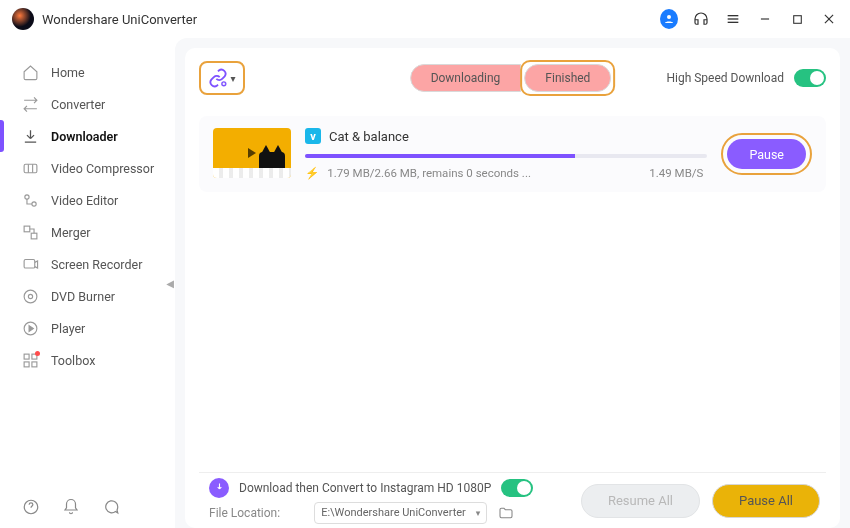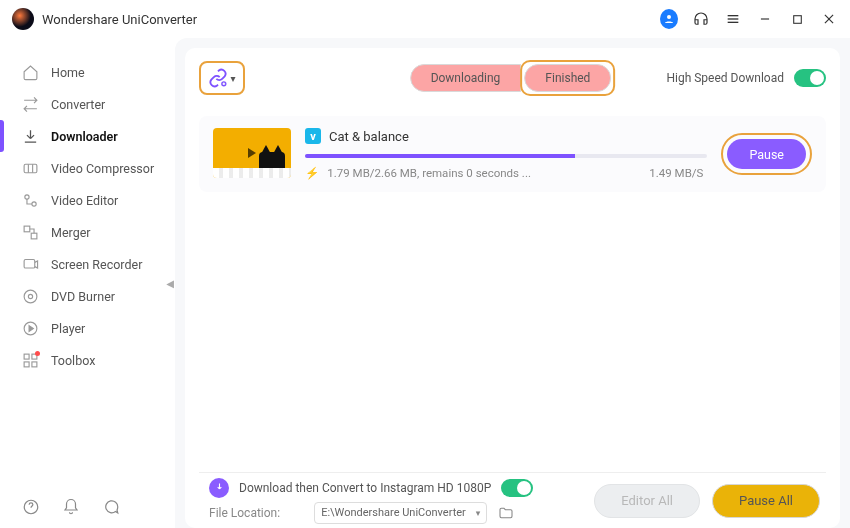--- a/index.html
+++ b/index.html
@@ -319,19 +319,19 @@
               <span style="font-size:9px;color:#888">▾</span>
             </div>
             <span class="folder-ic">
               <svg viewBox="0 0 24 24" width="16" height="16" fill="none" stroke="currentColor" stroke-width="1.6">
                   <path d="M3 7a2 2 0 012-2h4l2 2h8a2 2 0 012 2v8a2 2 0 01-2 2H5a2 2 0 01-2-2z"></path>
                 </svg>
             </span>
           </div>
         </div>
         <div class="footer-right">
-          <button class="big-btn disabled">Editor All</button>
+          <button class="big-btn disabled">Resume All</button>
           <button class="big-btn">Pause All</button>
         </div>
       </div>
     </div>
   </div>
 </div>
 
 </body></html>

